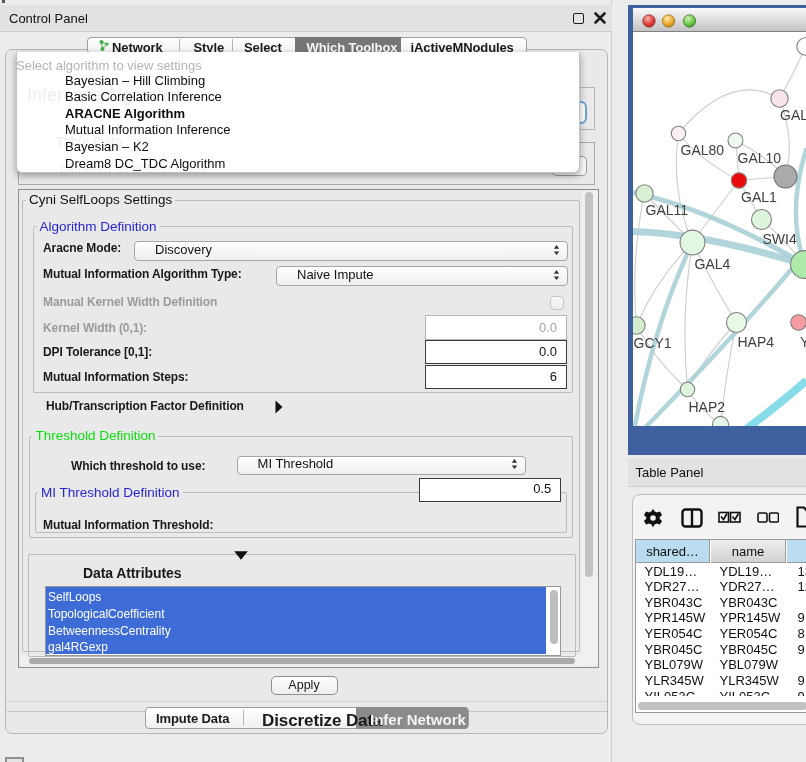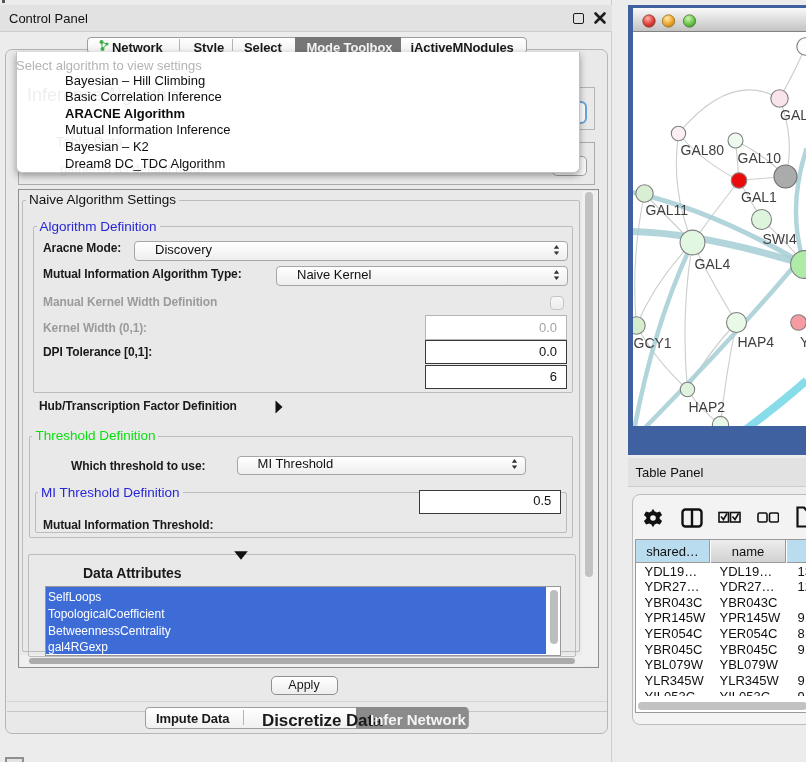--- a/index.html
+++ b/index.html
@@ -43,89 +43,90 @@
 <div class="abs" style="left:232px;top:39px;width:1px;height:12px;background:#b5b5b5;"></div>
 <svg class="abs" style="left:98px;top:39px;" width="13" height="13" viewBox="0 0 13 13">
       <circle cx="3.5" cy="3" r="2" fill="#3fae49"></circle>
       <circle cx="9" cy="5" r="1.6" fill="#3fae49"></circle>
       <circle cx="4.5" cy="10" r="2" fill="#3fae49"></circle>
       <path d="M3.5 3 L9 5 L4.5 10 Z" fill="none" stroke="#3fae49" stroke-width="1"></path>
     </svg>
 <div class="abs lbl b" style="left:112px;top:40px;font-size:13px;">Network</div>
 <div class="abs lbl b" style="left:193.5px;top:40px;font-size:13px;">Style</div>
 <div class="abs lbl b" style="left:244px;top:40px;font-size:13px;">Select</div>
-<div class="abs lbl b" style="left:306.5px;top:40px;font-size:13px;color:#f5f5f5;">Mode Toolbox</div>
+<div class="abs lbl b" style="left:306.5px;top:40px;font-size:13px;color:#f5f5f5;">Which Toolbox</div>
 <div class="abs lbl b" style="left:410.5px;top:40px;font-size:13px;">jActiveMNodules</div>
 
 <div class="abs" style="left:18px;top:87px;width:577px;height:43px;border:1px solid #b5b5b5;background:#e9e9e9;"></div>
 <div class="abs" style="left:540px;top:101px;width:47px;height:23px;border:2.5px solid #6ba3d6;border-radius:6px;background:#fff;"></div>
 <div class="abs" style="left:18px;top:142px;width:577px;height:43px;border:1px solid #a9a9a9;background:#e9e9e9;"></div>
 <div class="abs" style="left:552px;top:156px;width:35px;height:20px;border:1px solid #9f9f9f;border-radius:5px;background:#fafafa;"></div>
 
 <div class="abs" style="left:18px;top:189px;width:580.5px;height:478.5px;border:1px solid #8e8e8e;background:#e9e9e9;"></div>
 
 <div class="abs" style="left:581.5px;top:190.5px;width:16px;height:475.5px;background:#f0f0f0;"></div>
 <div class="abs" style="left:584.5px;top:192px;width:8.7px;height:385px;background:#c2c2c2;border-radius:4.5px;"></div>
 
 <div class="abs" style="left:19.5px;top:655px;width:562px;height:12px;background:#f0f0f0;"></div>
 <div class="abs" style="left:29px;top:657.8px;width:546px;height:6.3px;background:#ababab;border-radius:3.2px;"></div>
 
 <div class="groupbox" style="left:22px;top:200px;width:557.5px;height:452px;"></div>
-<div class="gtitle" style="left:26px;top:192px;color:#111;">Naive Algorithm Settings</div>
+<div class="gtitle" style="left:26px;top:192px;color:#111;">Cyni SelfLoops Settings</div>
 
 <div class="groupbox" style="left:32.7px;top:225.6px;width:540.3px;height:167.4px;"></div>
 <div class="gtitle" style="left:36.5px;top:218.5px;color:#2726d5;">Algorithm Definition</div>
 
 <div class="abs lbl b" style="left:43px;top:241px;">Aracne Mode:</div>
 <div class="combo" style="left:134px;top:240.5px;width:433.5px;height:20px;">
       <span class="ctext">Discovery</span>
       <svg class="arr" width="7" height="12" viewBox="0 0 7 12">
         <path d="M3.5 1 L6.2 4.6 L0.8 4.6 Z M3.5 11 L6.2 7.4 L0.8 7.4 Z" fill="#333"></path>
       </svg>
     </div>
 
 <div class="abs lbl b" style="left:43px;top:267px;">Mutual Information Algorithm Type:</div>
 <div class="combo" style="left:276px;top:265.5px;width:291.5px;height:20px;">
-      <span class="ctext">Naive Kernel</span>
+      <span class="ctext">Naive Impute</span>
       <svg class="arr" width="7" height="12" viewBox="0 0 7 12">
         <path d="M3.5 1 L6.2 4.6 L0.8 4.6 Z M3.5 11 L6.2 7.4 L0.8 7.4 Z" fill="#333"></path>
       </svg>
     </div>
 
 <div class="abs lbl b gray" style="left:43px;top:294.5px;text-align:center;">Manual Kernel Width Definition</div>
 <div class="abs" style="left:550.3px;top:296px;width:13.7px;height:14px;background:linear-gradient(#f8f8f8,#ececec);border:1px solid #c5c5c5;border-radius:4px;"></div>
 
 <div class="abs lbl b gray" style="left:43px;top:320.5px;">Kernel Width (0,1):</div>
 <div class="field" style="left:424.5px;top:314.5px;width:142.5px;height:25px;border:1px solid #b5b5b5;color:#a4a4a4;line-height:23px;">0.0</div>
 
 <div class="abs lbl b" style="left:43px;top:345px;">DPI Tolerance [0,1]:</div>
 <div class="field" style="left:424.5px;top:339.5px;width:142.5px;height:24.5px;border:1.5px solid #3a3a3a;line-height:21.5px;">0.0</div>
 
+<div class="abs lbl b" style="left:43px;top:369.5px;">Mutual Information Steps:</div>
 <div class="field" style="left:424.5px;top:364.5px;width:142.5px;height:24px;border:1.5px solid #3a3a3a;line-height:21px;">6</div>
 
-<div class="abs lbl b" style="left:39px;top:398.5px;">Hub/Transcription Factor Definition</div>
+<div class="abs lbl b" style="left:46px;top:398.5px;">Hub/Transcription Factor Definition</div>
 <svg class="abs" style="left:275px;top:400px;" width="8" height="14" viewBox="0 0 8 14">
       <path d="M0.5 0.5 L7.5 7 L0.5 13.5 Z" fill="#111"></path>
     </svg>
 
 <div class="groupbox" style="left:29.4px;top:436px;width:543.8px;height:102px;"></div>
 <div class="gtitle" style="left:32.4px;top:427.5px;color:#0ae00e;">Threshold Definition</div>
 
 <div class="abs lbl b" style="left:71px;top:459px;">Which threshold to use:</div>
 <div class="combo" style="left:236.6px;top:455.5px;width:289.7px;height:19px;">
       <span class="ctext">MI Threshold</span>
       <svg class="arr" width="7" height="12" viewBox="0 0 7 12">
         <path d="M3.5 1 L6.2 4.6 L0.8 4.6 Z M3.5 11 L6.2 7.4 L0.8 7.4 Z" fill="#333"></path>
       </svg>
     </div>
 
 <div class="groupbox" style="left:34.8px;top:492px;width:532.5px;height:41px;"></div>
 <div class="gtitle" style="left:38px;top:484.5px;color:#2726d5;">MI Threshold Definition</div>
 <div class="abs lbl b" style="left:43px;top:510px;margin-top:8px;">Mutual Information Threshold:</div>
-<div class="field" style="left:418.5px;top:490px;width:142.8px;height:23.5px;border:1.5px solid #3a3a3a;line-height:20.5px;">0.5</div>
+<div class="field" style="left:418.5px;top:478px;width:142.8px;height:23.5px;border:1.5px solid #3a3a3a;line-height:20.5px;">0.5</div>
 
 <div class="groupbox" style="left:28.2px;top:554px;width:548.3px;height:103px;"></div>
 <svg class="abs" style="left:234px;top:550.5px;" width="14" height="9" viewBox="0 0 14 9">
       <path d="M0.2 0.3 L13.8 0.3 L7 8.7 Z" fill="#111"></path>
     </svg>
 <div class="abs lbl b" style="left:35px;top:565px;font-size:14px;margin-left:48px;">Data Attributes</div>
 
 <div class="abs" style="left:44.5px;top:586.3px;width:516px;height:70px;background:#fff;border:1px solid #999999;"></div>
 <div class="abs" style="left:45.5px;top:587.2px;width:500.3px;height:67px;background:#3d6cd7;"></div>
 <div class="abs" style="left:48px;top:589px;font-size:12px;color:#fff;line-height:16.75px;white-space:pre;">SelfLoops

